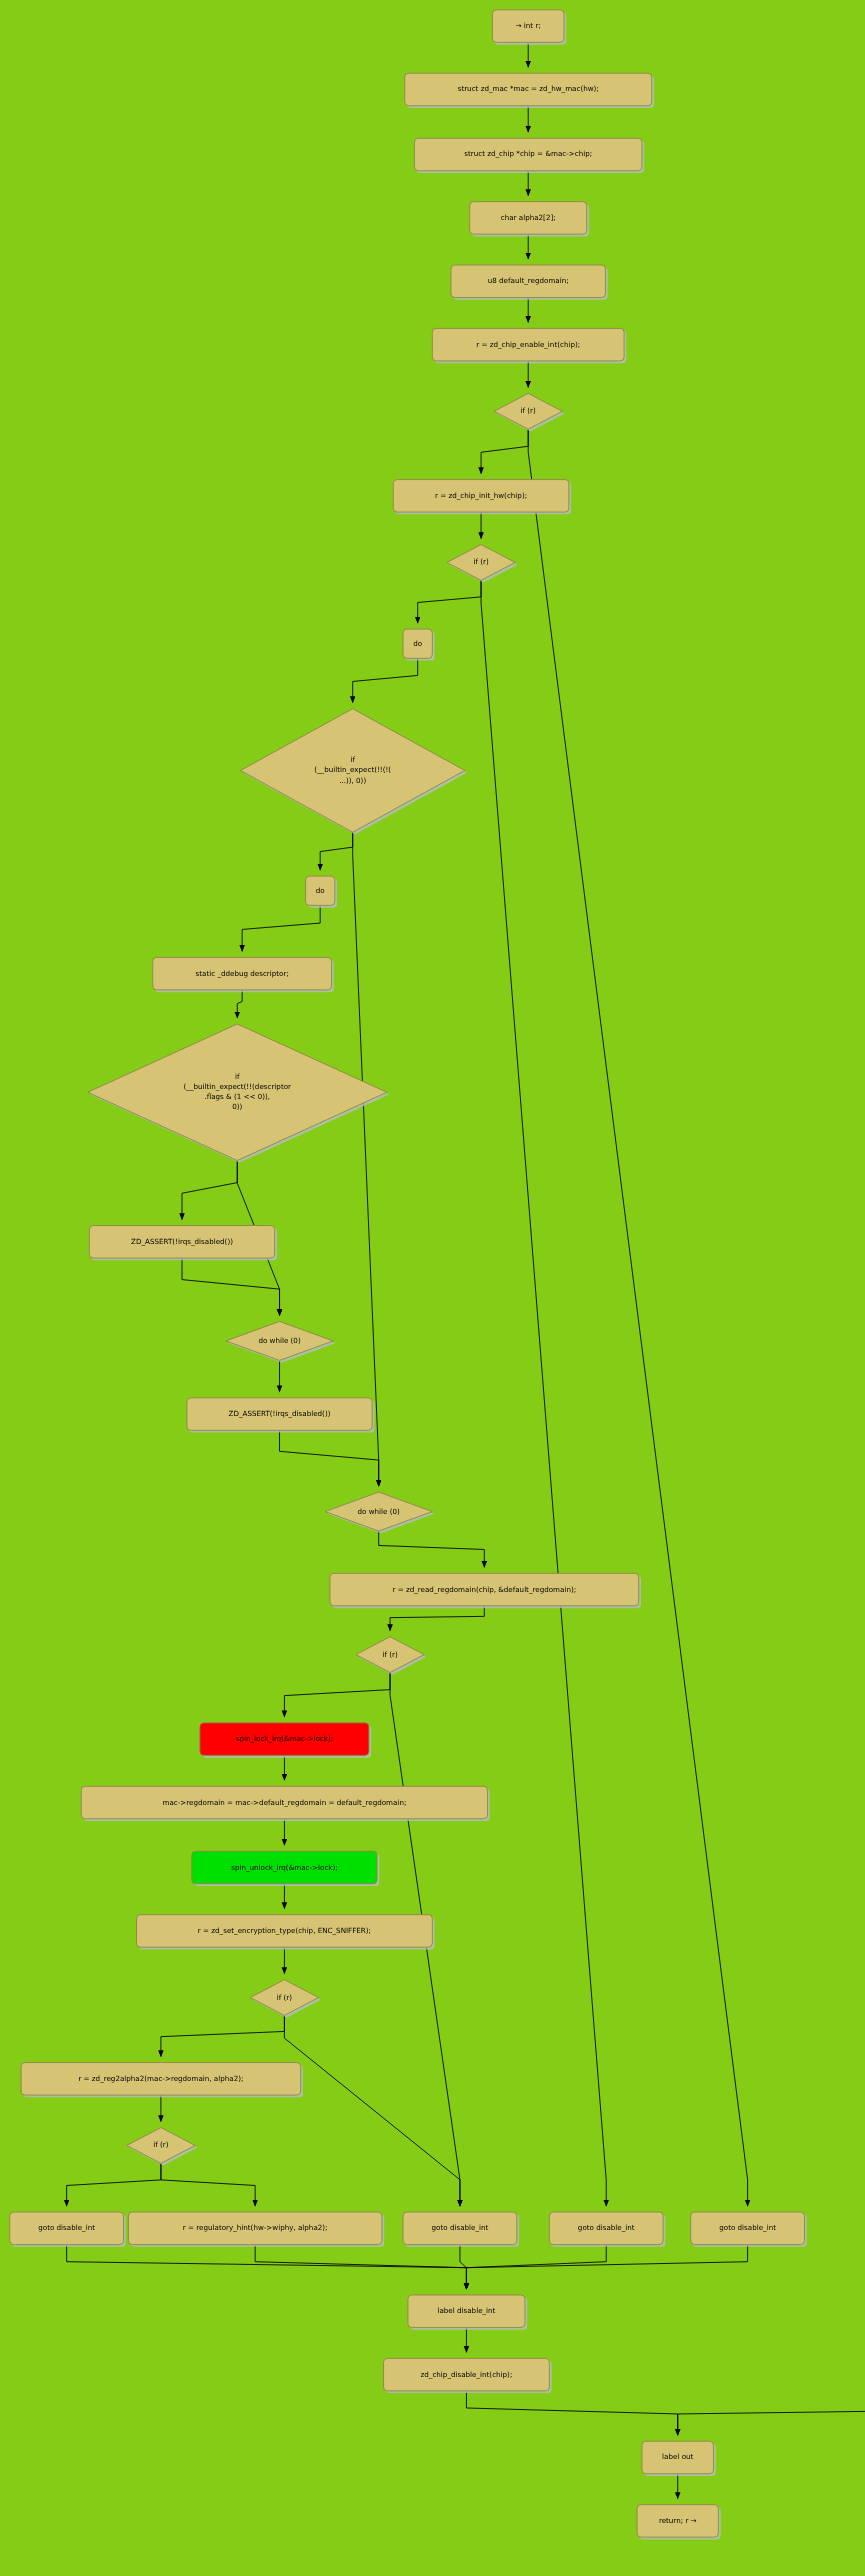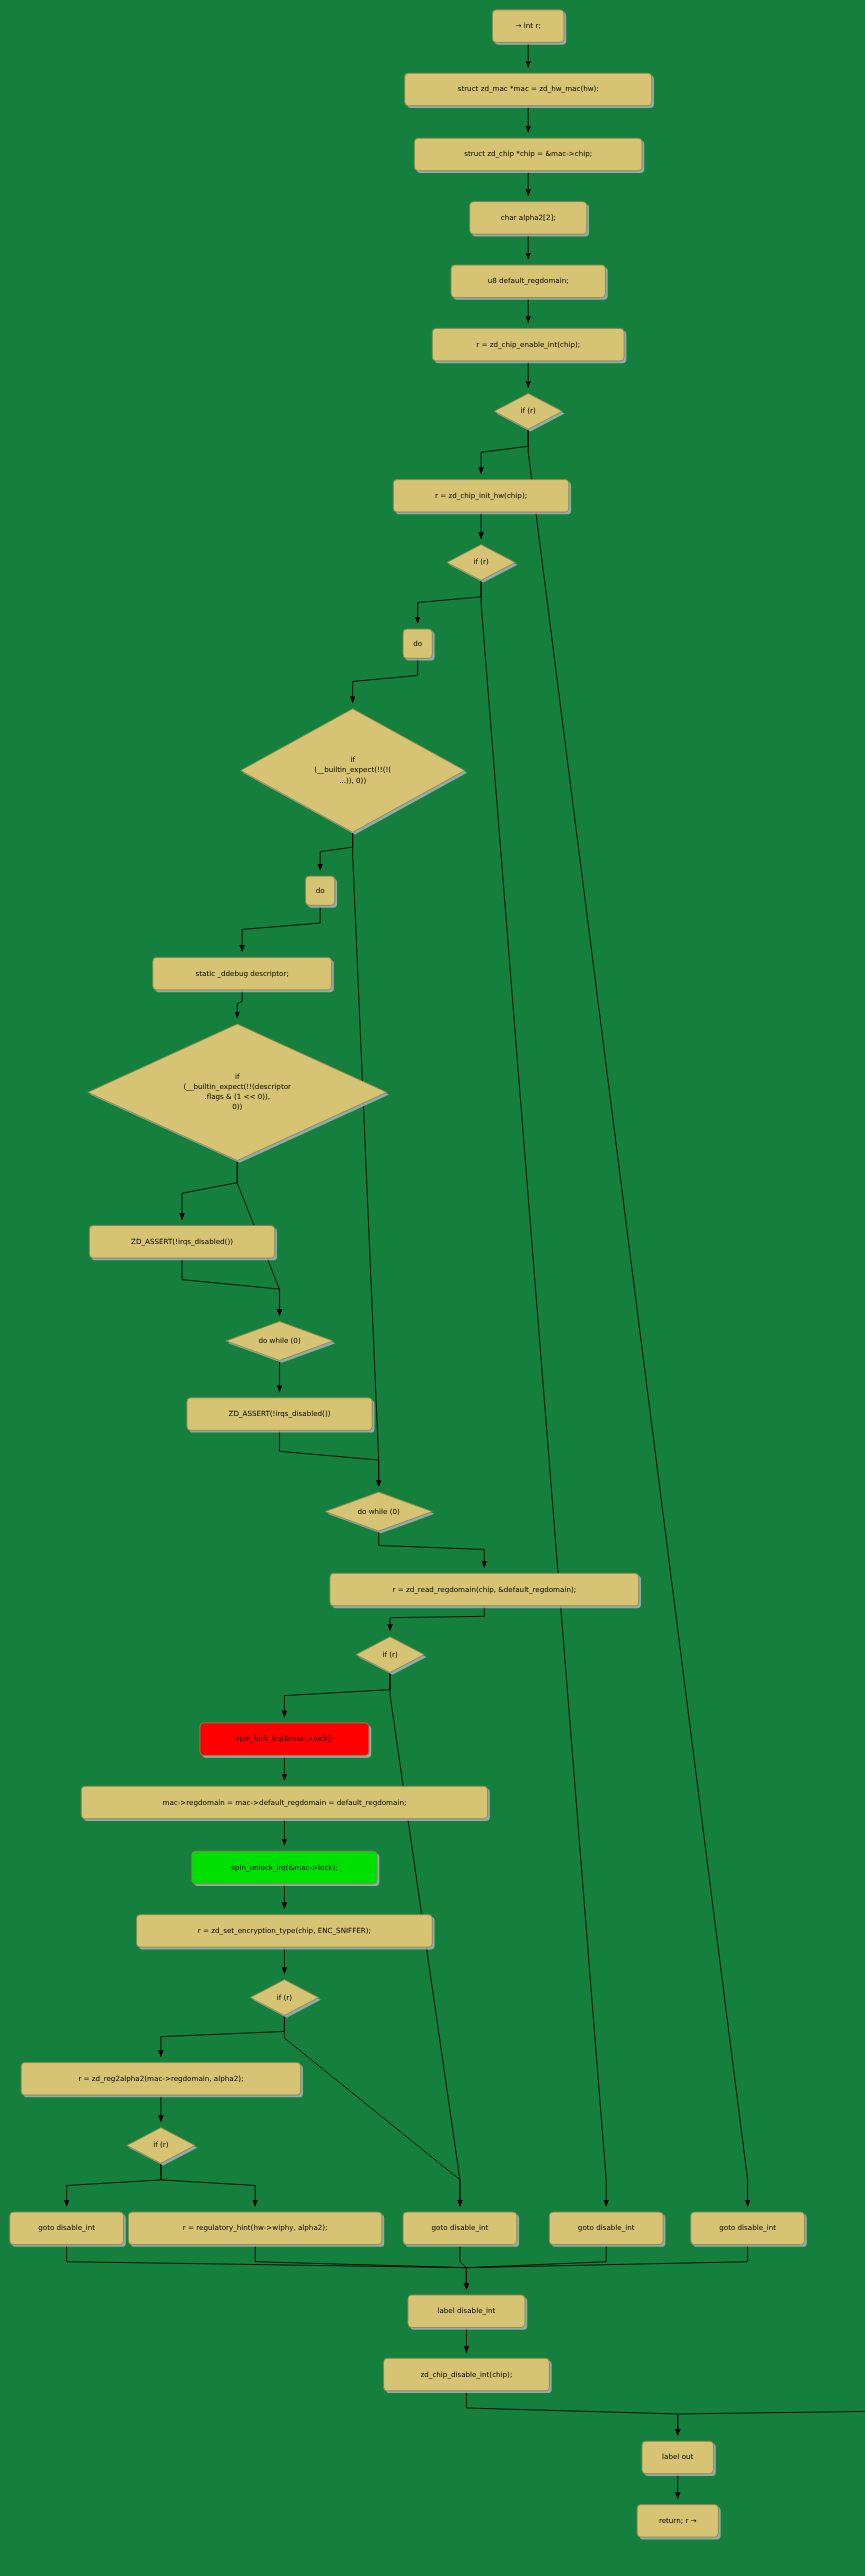--- a/index.html
+++ b/index.html
@@ -7,21 +7,21 @@
     padding: 0;
     background: #ffffff;
   }
   body {
     font-family: "DejaVu Sans", sans-serif;
   }
   #chart-root {
     position: relative;
     width: 865px;
     height: 2576px;
-    background: #15803d;
+    background: #84cc16;
     overflow: hidden;
   }
   svg#flow {
     display: block;
     width: 865px;
     height: 2576px;
   }
   .node-label {
     font-family: "DejaVu Sans", sans-serif;
     font-size: 8.2px;

